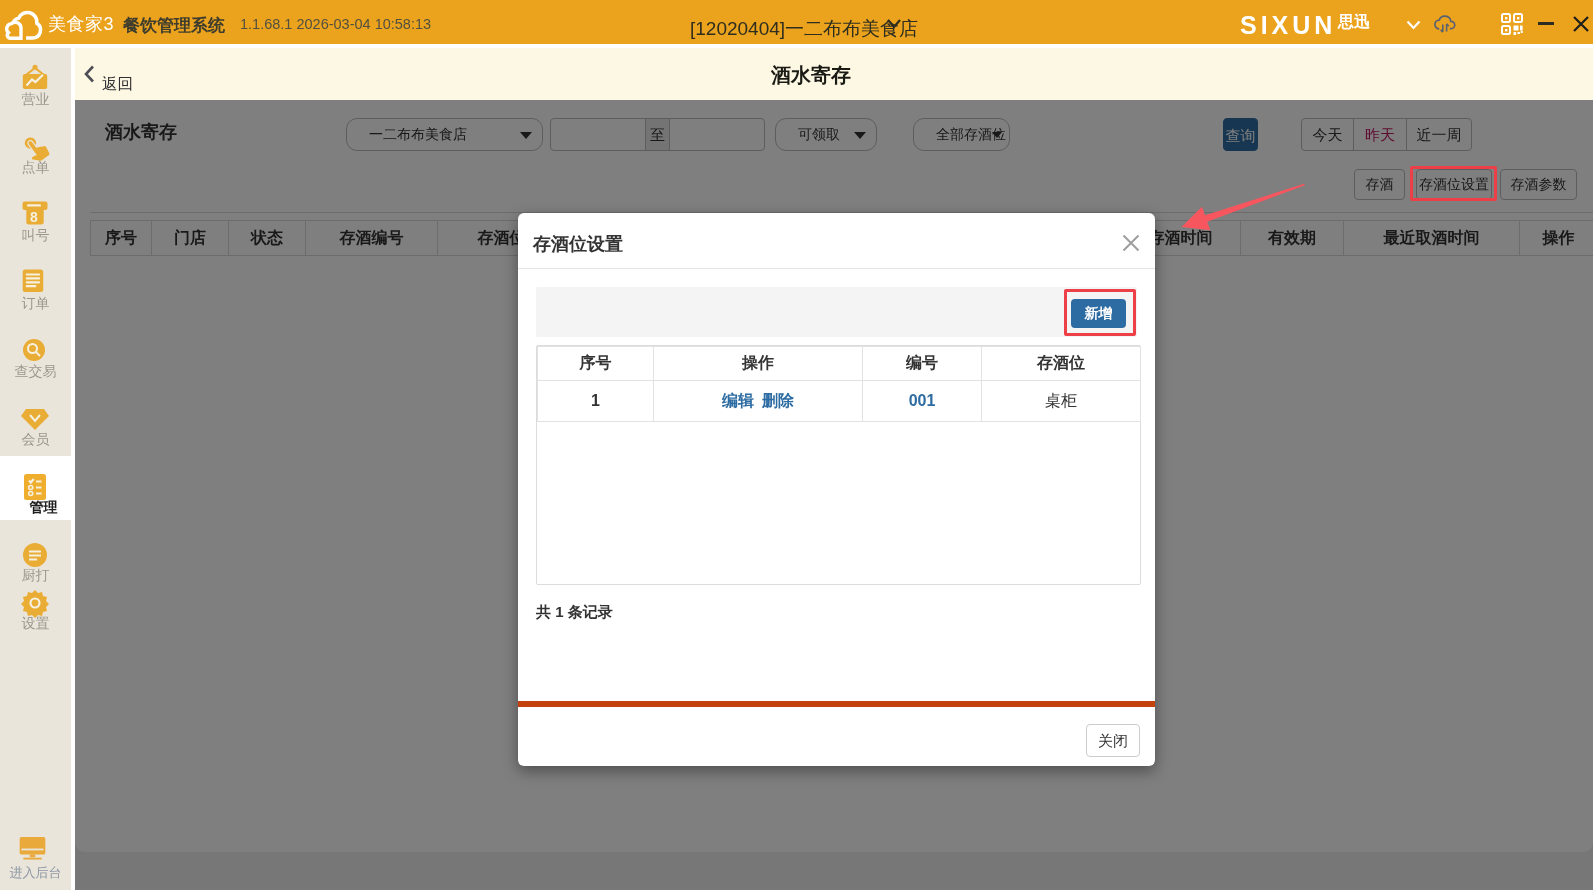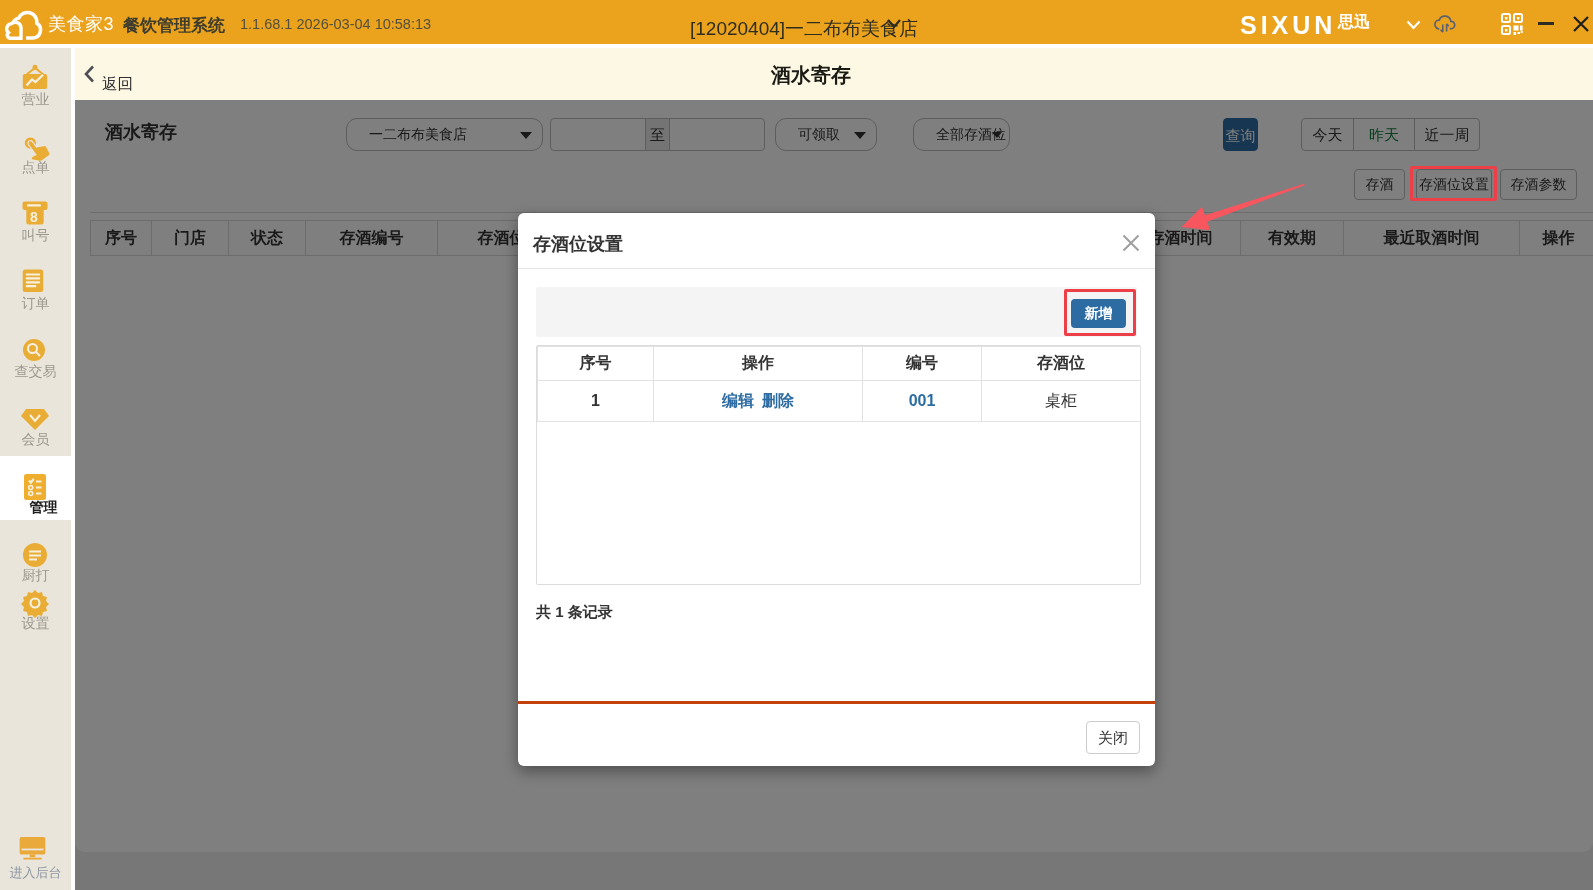--- a/index.html
+++ b/index.html
@@ -57,21 +57,21 @@
   .m-title { position:absolute; left:15px; top:19px; font-size:18px; font-weight:bold; color:#333; }
   .m-hr { position:absolute; left:0; top:55px; width:637px; height:0; border-top:1px solid #E5E5E5; }
   .m-toolbar { position:absolute; left:18px; top:74px; width:601px; height:50px; background:#F4F4F4; border-radius:2px; }
   .m-add { position:absolute; left:553px; top:86px; width:55px; height:29px; background:#2D6CA2; border-radius:4px; color:#fff; font-size:14px; font-weight:bold; text-align:center; line-height:29px; }
   .m-table { position:absolute; left:18px; top:132px; width:605px; height:240px; border:1px solid #DCDCDC; border-radius:2px; }
   .m-table table { border-collapse:collapse; width:603px; table-layout:fixed; }
   .m-table th { height:34px; font-size:16px; font-weight:bold; color:#333; border:1px solid #E2E2E2; text-align:center; }
   .m-table td { height:41px; font-size:16px; color:#333; border:1px solid #E2E2E2; text-align:center; }
   .m-table .lnk { color:#2D6CA2; font-weight:bold; }
   .m-count { position:absolute; left:18px; top:390px; font-size:15px; font-weight:bold; color:#333; }
-  .m-foot { position:absolute; left:0; top:488px; width:637px; border-top:3px solid #c2410c; height:65px; }
+  .m-foot { position:absolute; left:0; top:488px; width:637px; border-top:6px solid #c2410c; height:65px; }
   .m-closebtn { position:absolute; right:15px; top:17px; width:54px; height:33px; border:1px solid #ccc; border-radius:4px; font-size:15px; color:#333; text-align:center; line-height:31px; background:#fff; }
 
   
   .ann { position:absolute; border:3px solid #EC3F47; }
 </style>
 </head>
 <body>
 <div id="app">
 
   <div class="topbar">
@@ -228,21 +228,21 @@
       <div class="grp" style="left:475px;">
         <div style="width:96px;border-radius:4px 0 0 4px;"></div>
         <div style="width:25px;margin-left:-1px;background:#E8E8E8;text-align:center;line-height:31px;font-size:15px;color:#333;">至</div>
         <div style="width:96px;margin-left:-1px;border-radius:0 4px 4px 0;"></div>
       </div>
       <div class="ctrl dd" style="left:700px;width:102px;">可领取<span class="caret"></span></div>
       <div class="ctrl dd" style="left:828px;width:97px;margin-left:10px;">全部存酒位<span class="caret" style="right:7px;border-left-width:5px;border-right-width:5px;border-top-width:6px;"></span></div>
       <div class="btn btn-blue" style="left:1148px;top:18px;width:35px;height:33px;line-height:33px;">查询</div>
       <div class="grp" style="left:1206px;padding-left:20px;">
         <div style="width:53px;border-radius:4px 0 0 4px;text-align:center;line-height:31px;font-size:15px;color:#333;">今天</div>
-        <div style="width:62px;margin-left:-1px;text-align:center;line-height:31px;font-size:15px;color:#15803d;">昨天</div>
+        <div style="width:54px;margin-left:-1px;text-align:center;line-height:31px;font-size:15px;color:#be185d;">昨天</div>
         <div style="width:66px;margin-left:-1px;border-radius:0 4px 4px 0;text-align:center;line-height:31px;font-size:15px;color:#333;">近一周</div>
       </div>
       <div class="btn" style="left:1279px;top:69px;width:51px;height:31px;line-height:29px;font-size:14px;">存酒</div>
       <div class="btn" style="left:1341px;top:69px;width:76px;height:31px;line-height:29px;font-size:14px;">存酒位设置</div>
       <div class="btn" style="left:1425px;top:69px;width:77px;height:31px;line-height:29px;font-size:14px;">存酒参数</div>
       <div style="position:absolute;left:15px;top:112px;width:1503px;height:1px;background:#d8d8d8;"></div>
       <div class="mtable">
         <table>
           <colgroup>
             <col style="width:61px">

